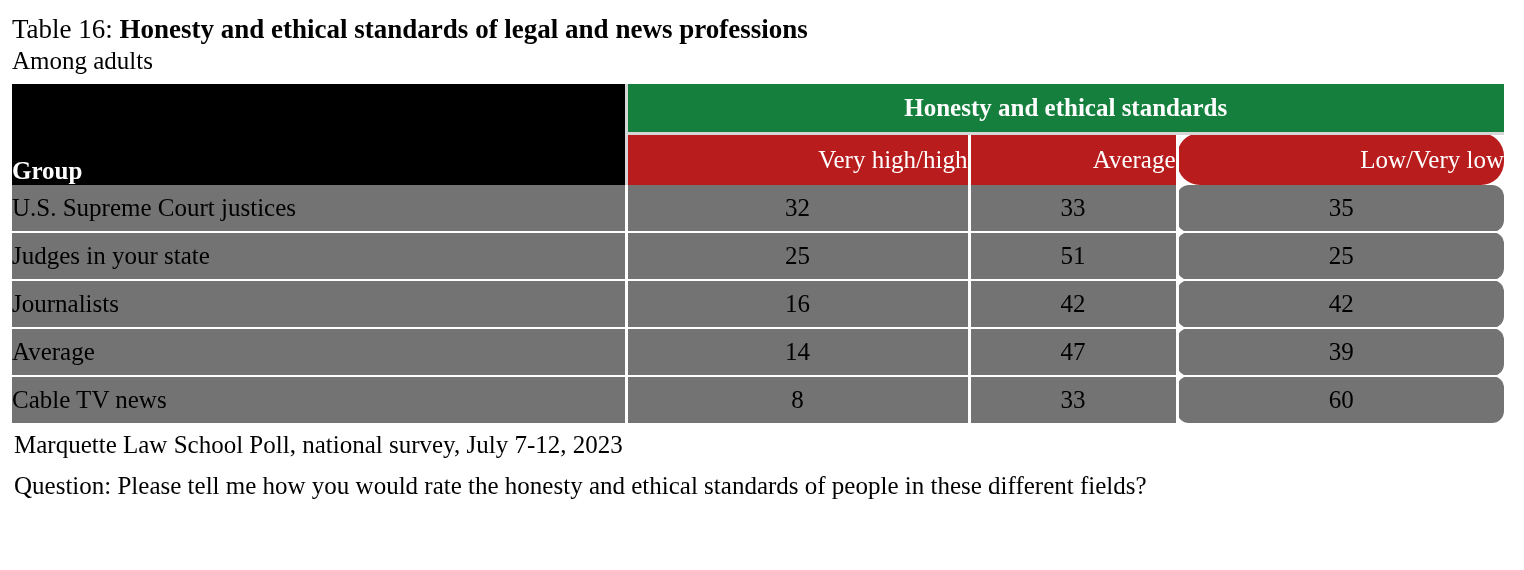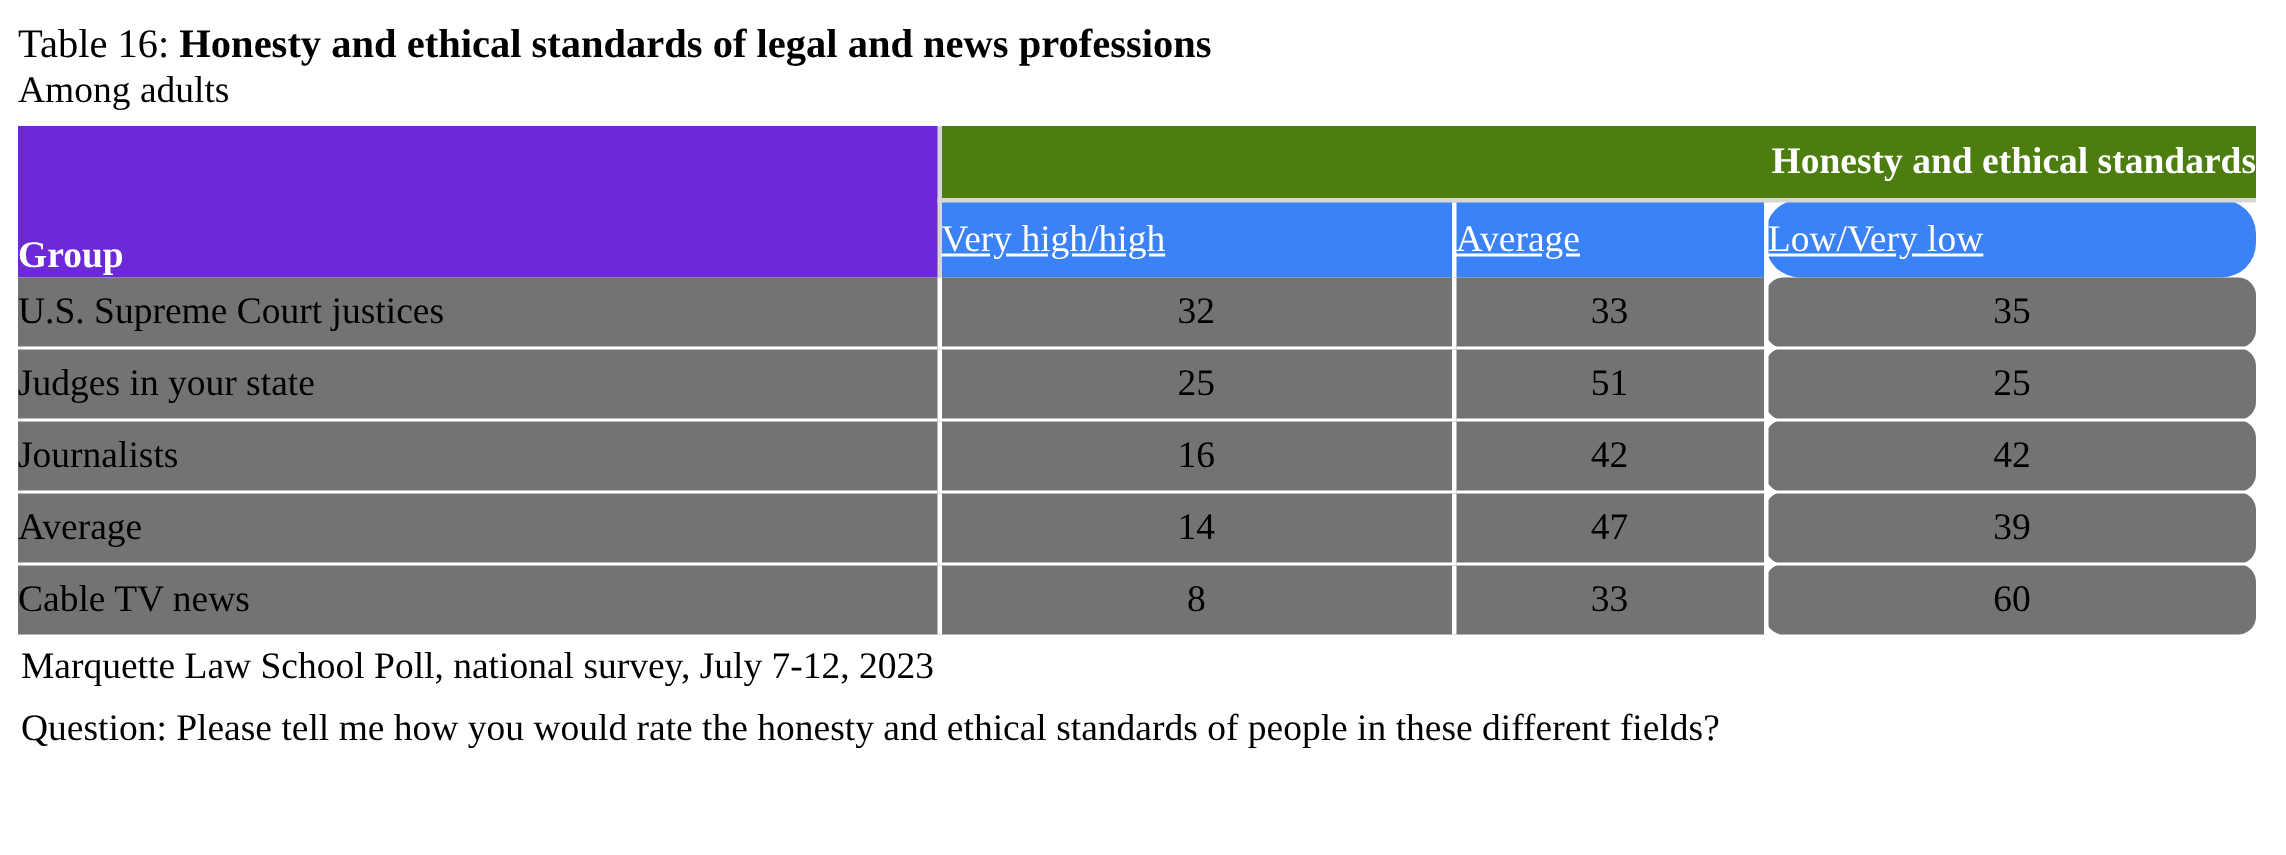--- a/index.html
+++ b/index.html
@@ -41,50 +41,49 @@
     border-collapse: collapse;
     width: 1492px;
     table-layout: fixed;
     margin-left: 2px;
   }
   table.data th, table.data td {
     padding: 0;
     margin: 0;
   }
   .hdr-group {
-    background: #6d28d9;
+    background: #000000;
     color: #ffffff;
     font-weight: 700;
     font-size: 25px;
     text-align: left;
     vertical-align: bottom;
     padding: 0 0 6px 14px;
     height: 98px;
     border-right: 3px solid #d6d6d6;
   }
   .hdr-span {
-    background: #4d7c0f;
+    background: #15803d;
     color: #ffffff;
     font-weight: 700;
     font-size: 25px;
-    text-align: right;
+    text-align: center;
     vertical-align: middle;
     height: 48px;
     border-bottom: 3px solid #d6d6d6;
   }
   .hdr-sub {
-    background: #3b82f6;
+    background: #b91c1c;
     color: #ffffff;
     font-weight: 400;
     font-size: 25px;
-    text-align: left;
+    text-align: right;
     vertical-align: middle;
     height: 50px;
     border-right: 3px solid #ffffff;
-    text-decoration: underline;
   }
   .hdr-sub.last {
     border-right: none;
     border-radius: 23px;
   }
   tbody tr td {
     background: #737373;
     font-size: 25px;
     height: 46px;
     vertical-align: middle;

